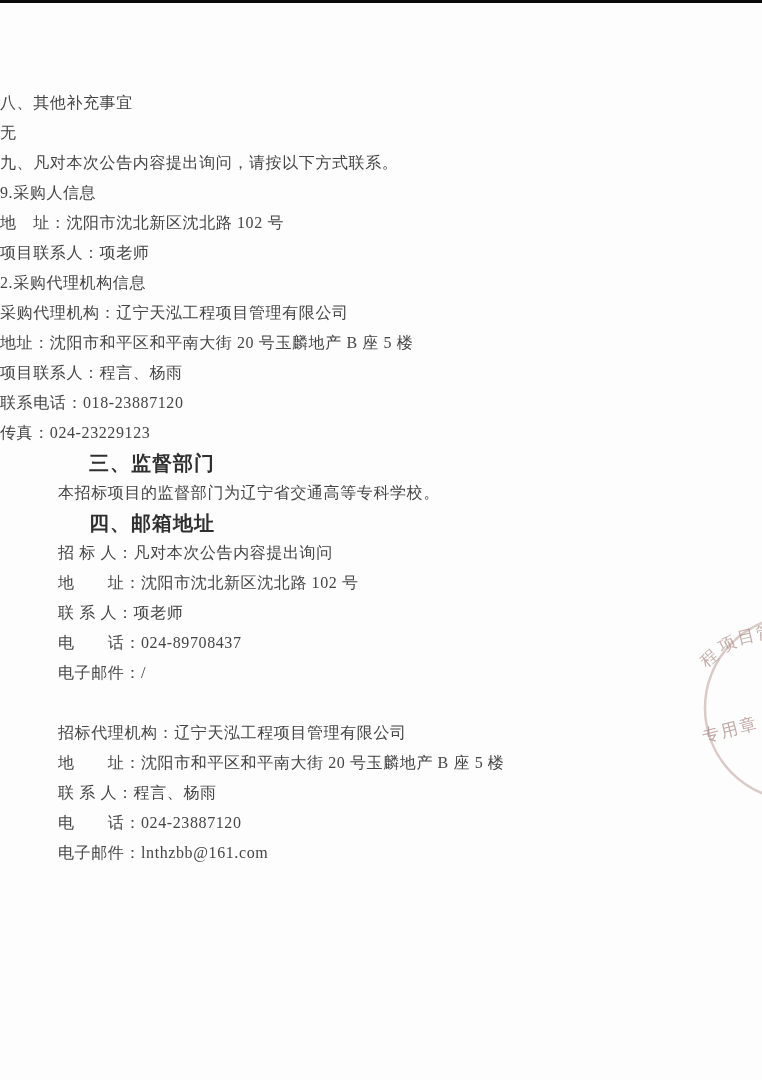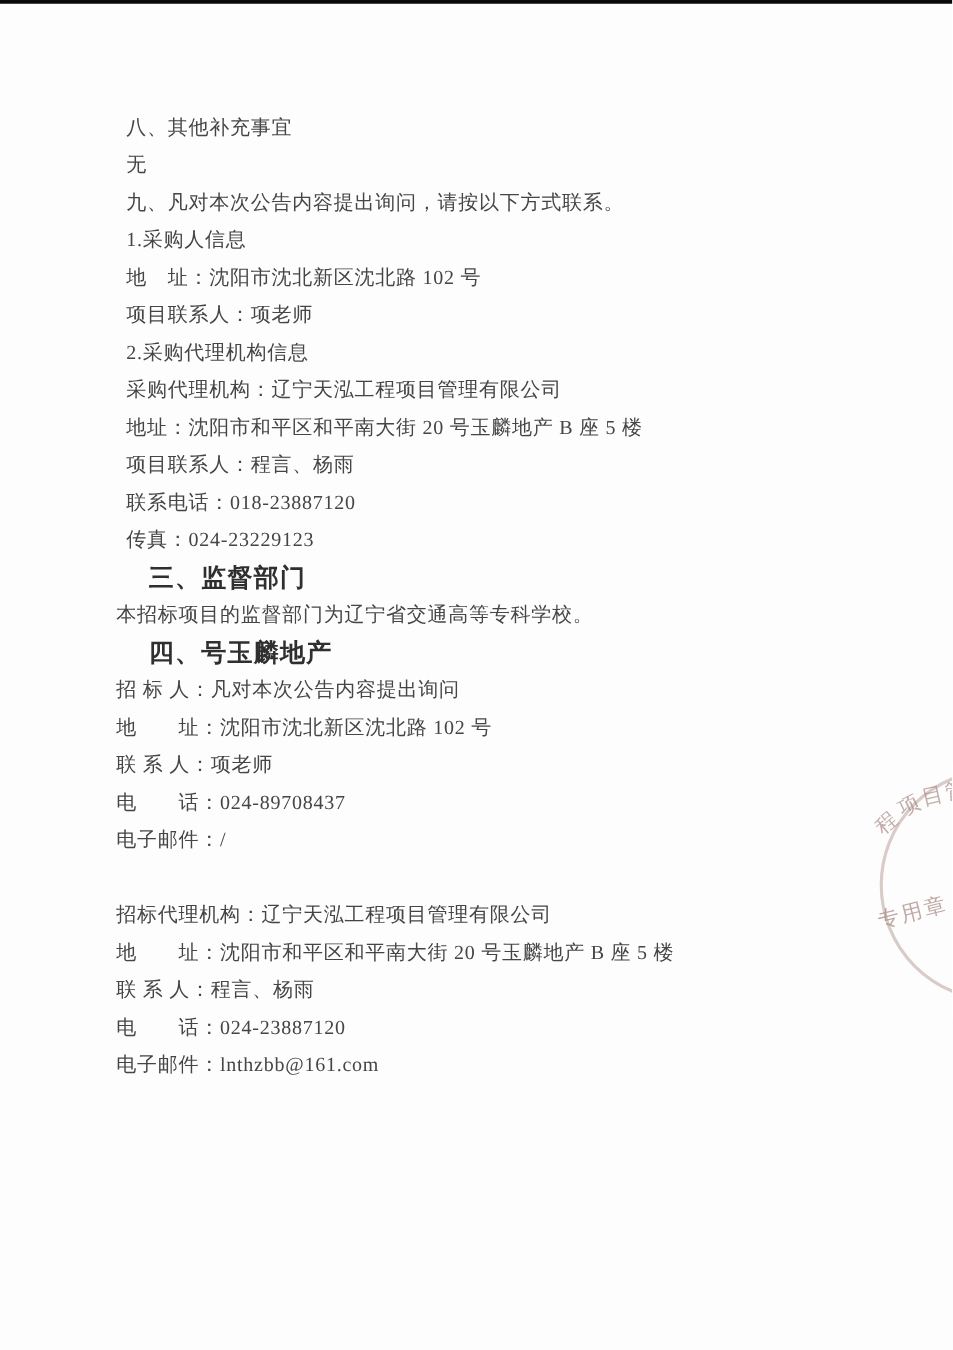--- a/index.html
+++ b/index.html
@@ -32,24 +32,24 @@
     width: 762px;
   }
   .line {
     height: 30px;
     line-height: 30px;
     font-size: 16px;
     letter-spacing: 0.6px;
     color: #454545;
     white-space: pre;
   }
-  .line.body   { padding-left: 101px; }
-  .line.indent { padding-left: 93px; }
+  .line.body   { }
+  .line.indent { padding-left: 58px; }
   .line.heading {
-    padding-left: 119px;
+    padding-left: 89px;
     font-size: 20px;
     font-weight: bold;
     color: #2f2f2f;
     letter-spacing: 1px;
   }
   .line.blank {  }
   .stamp-clip {
     position: absolute;
     top: 608px;
     right: 0;
@@ -81,32 +81,32 @@
 
 <div class="page">
 
   <div class="scan-top-edge"></div>
 
   <div class="doc-body">
 
   <div class="line body">八、其他补充事宜</div>
       <div class="line body">无</div>
       <div class="line body">九、凡对本次公告内容提出询问，请按以下方式联系。</div>
-      <div class="line body">1.采购人信息</div>
+      <div class="line body">9.采购人信息</div>
       <div class="line body">地　址：沈阳市沈北新区沈北路 102 号</div>
       <div class="line body">项目联系人：项老师</div>
       <div class="line body">2.采购代理机构信息</div>
       <div class="line body">采购代理机构：辽宁天泓工程项目管理有限公司</div>
       <div class="line body">地址：沈阳市和平区和平南大街 20 号玉麟地产 B 座 5 楼</div>
       <div class="line body">项目联系人：程言、杨雨</div>
       <div class="line body">联系电话：018-23887120</div>
       <div class="line body">传真：024-23229123</div>
       <div class="line heading">三、监督部门</div>
       <div class="line indent">本招标项目的监督部门为辽宁省交通高等专科学校。</div>
-      <div class="line heading">四、号玉麟地产</div>
+      <div class="line heading">四、邮箱地址</div>
       <div class="line indent">招 标 人：凡对本次公告内容提出询问</div>
       <div class="line indent">地　　址：沈阳市沈北新区沈北路 102 号</div>
       <div class="line indent">联 系 人：项老师</div>
       <div class="line indent">电　　话：024-89708437</div>
       <div class="line indent">电子邮件：/</div>
       <div class="line blank">&nbsp;</div>
       <div class="line indent">招标代理机构：辽宁天泓工程项目管理有限公司</div>
       <div class="line indent">地　　址：沈阳市和平区和平南大街 20 号玉麟地产 B 座 5 楼</div>
       <div class="line indent">联 系 人：程言、杨雨</div>
       <div class="line indent">电　　话：024-23887120</div>

